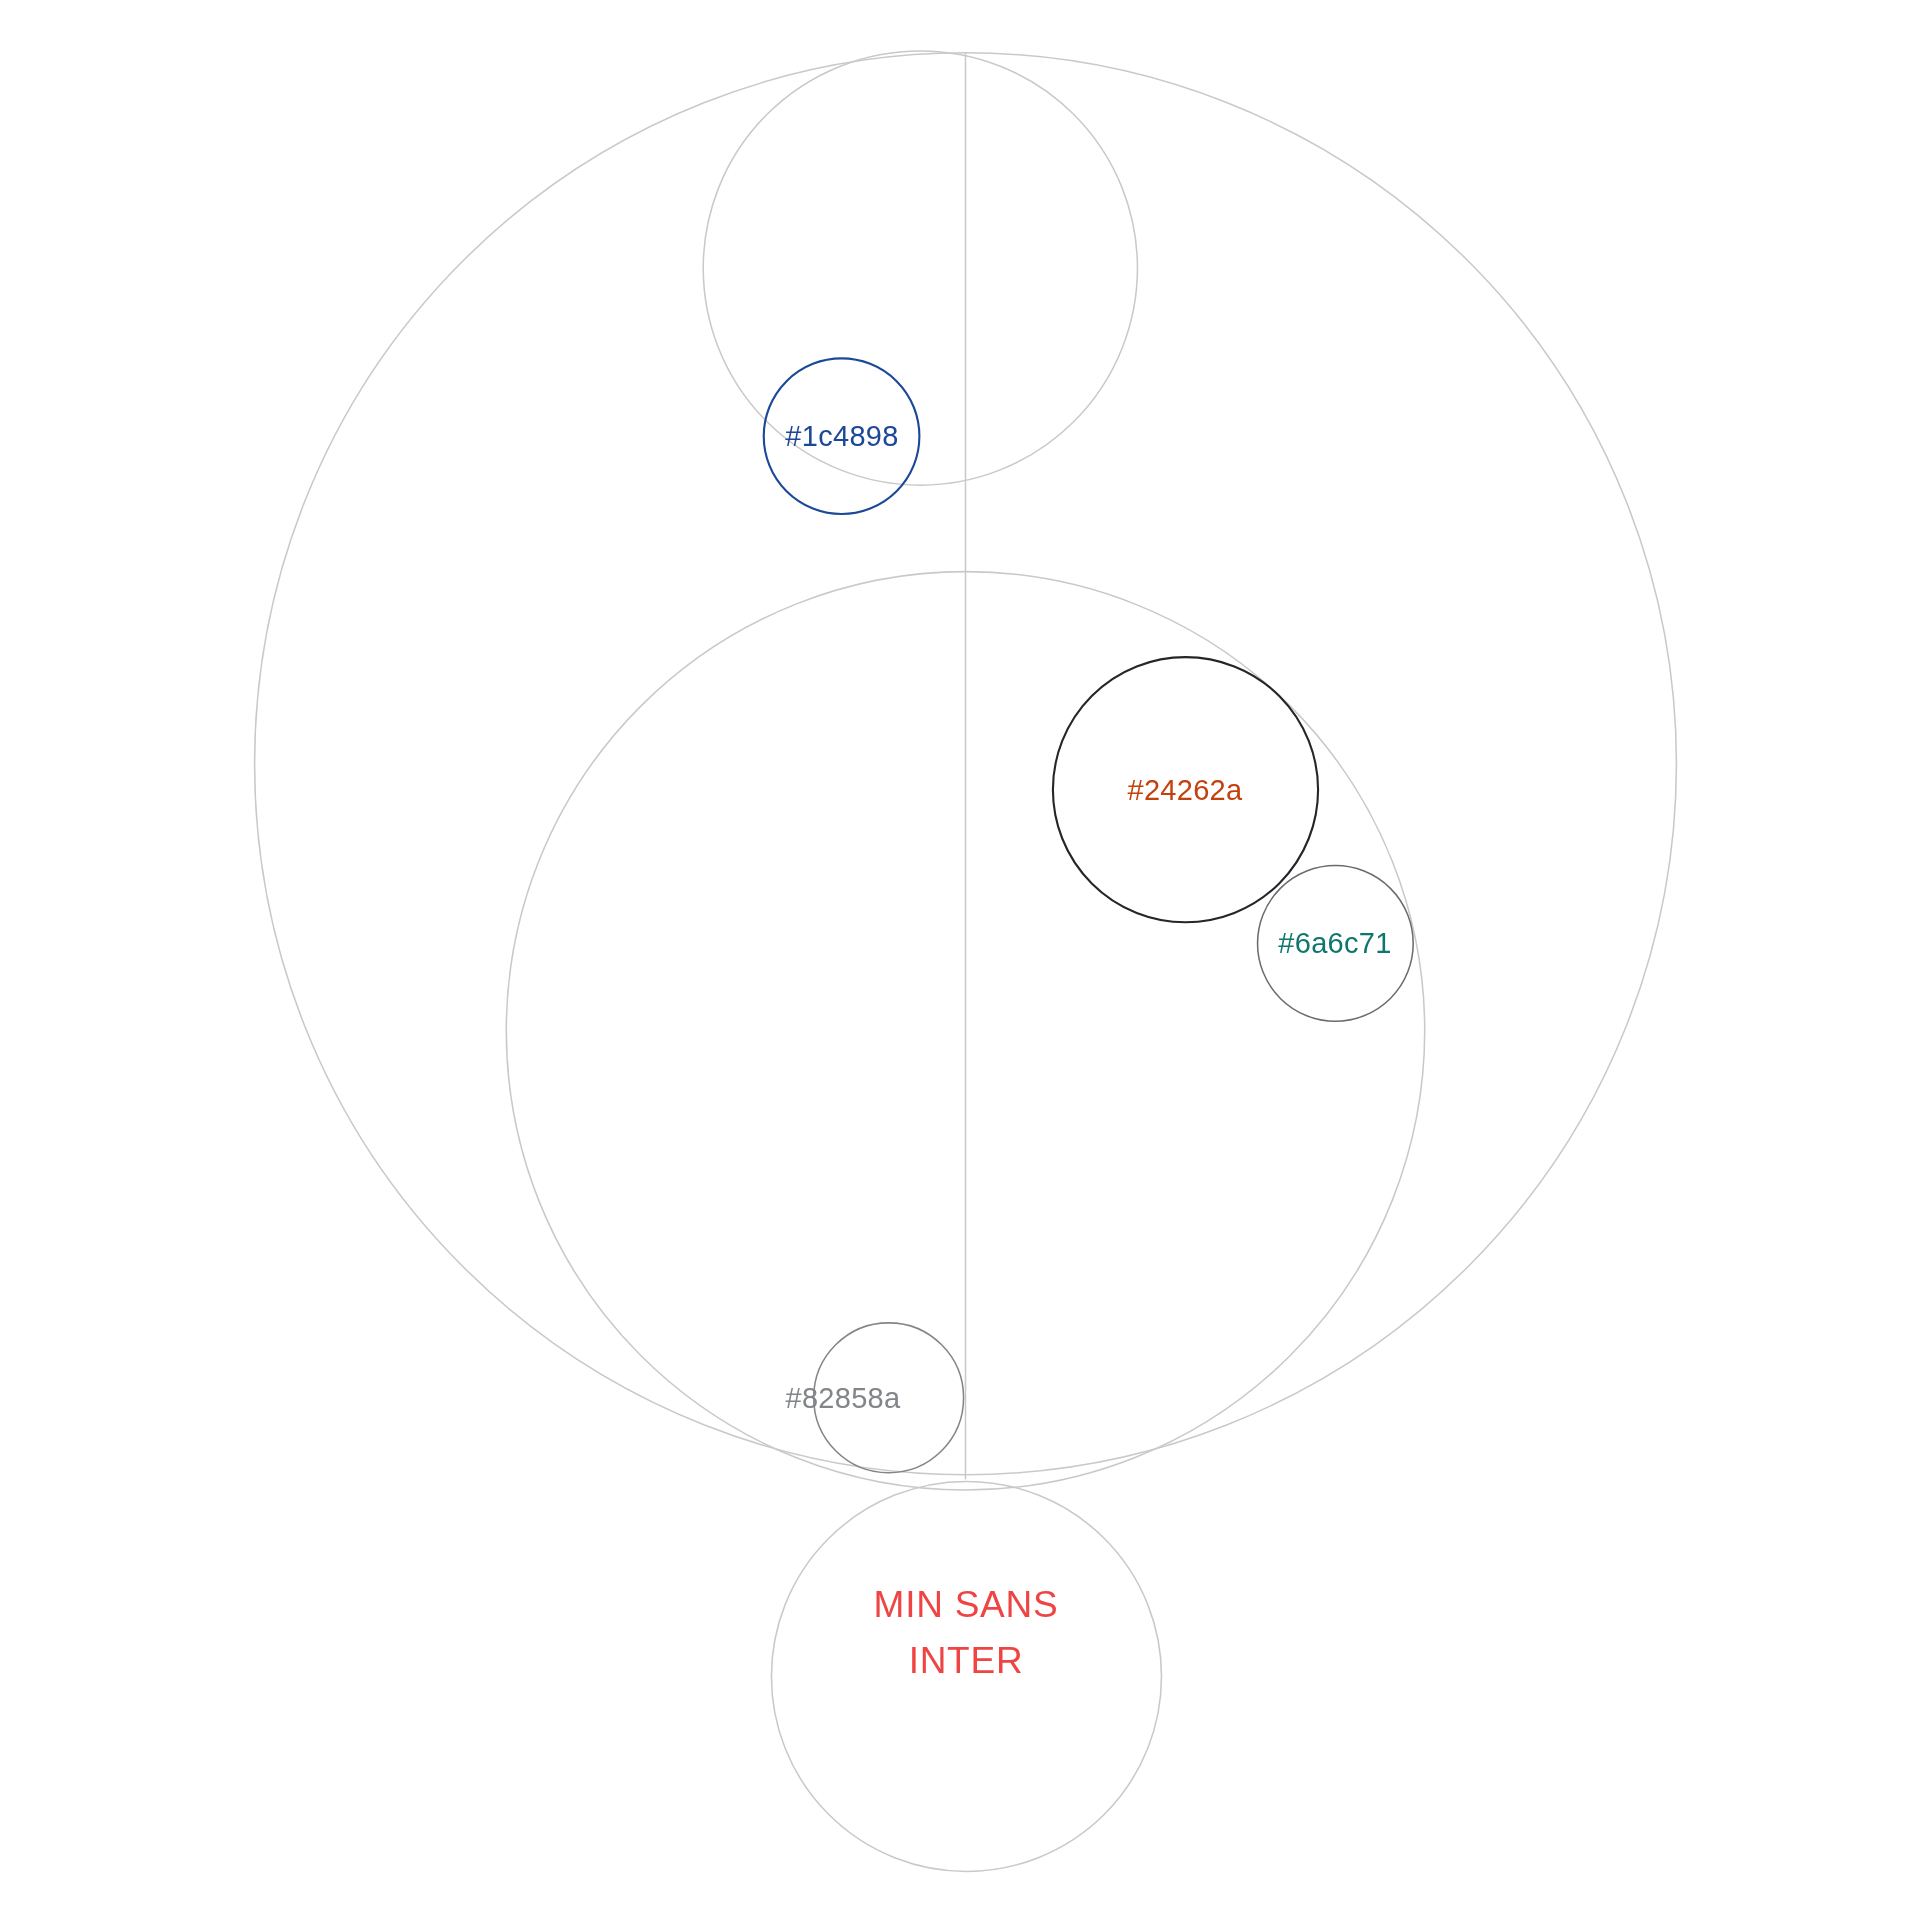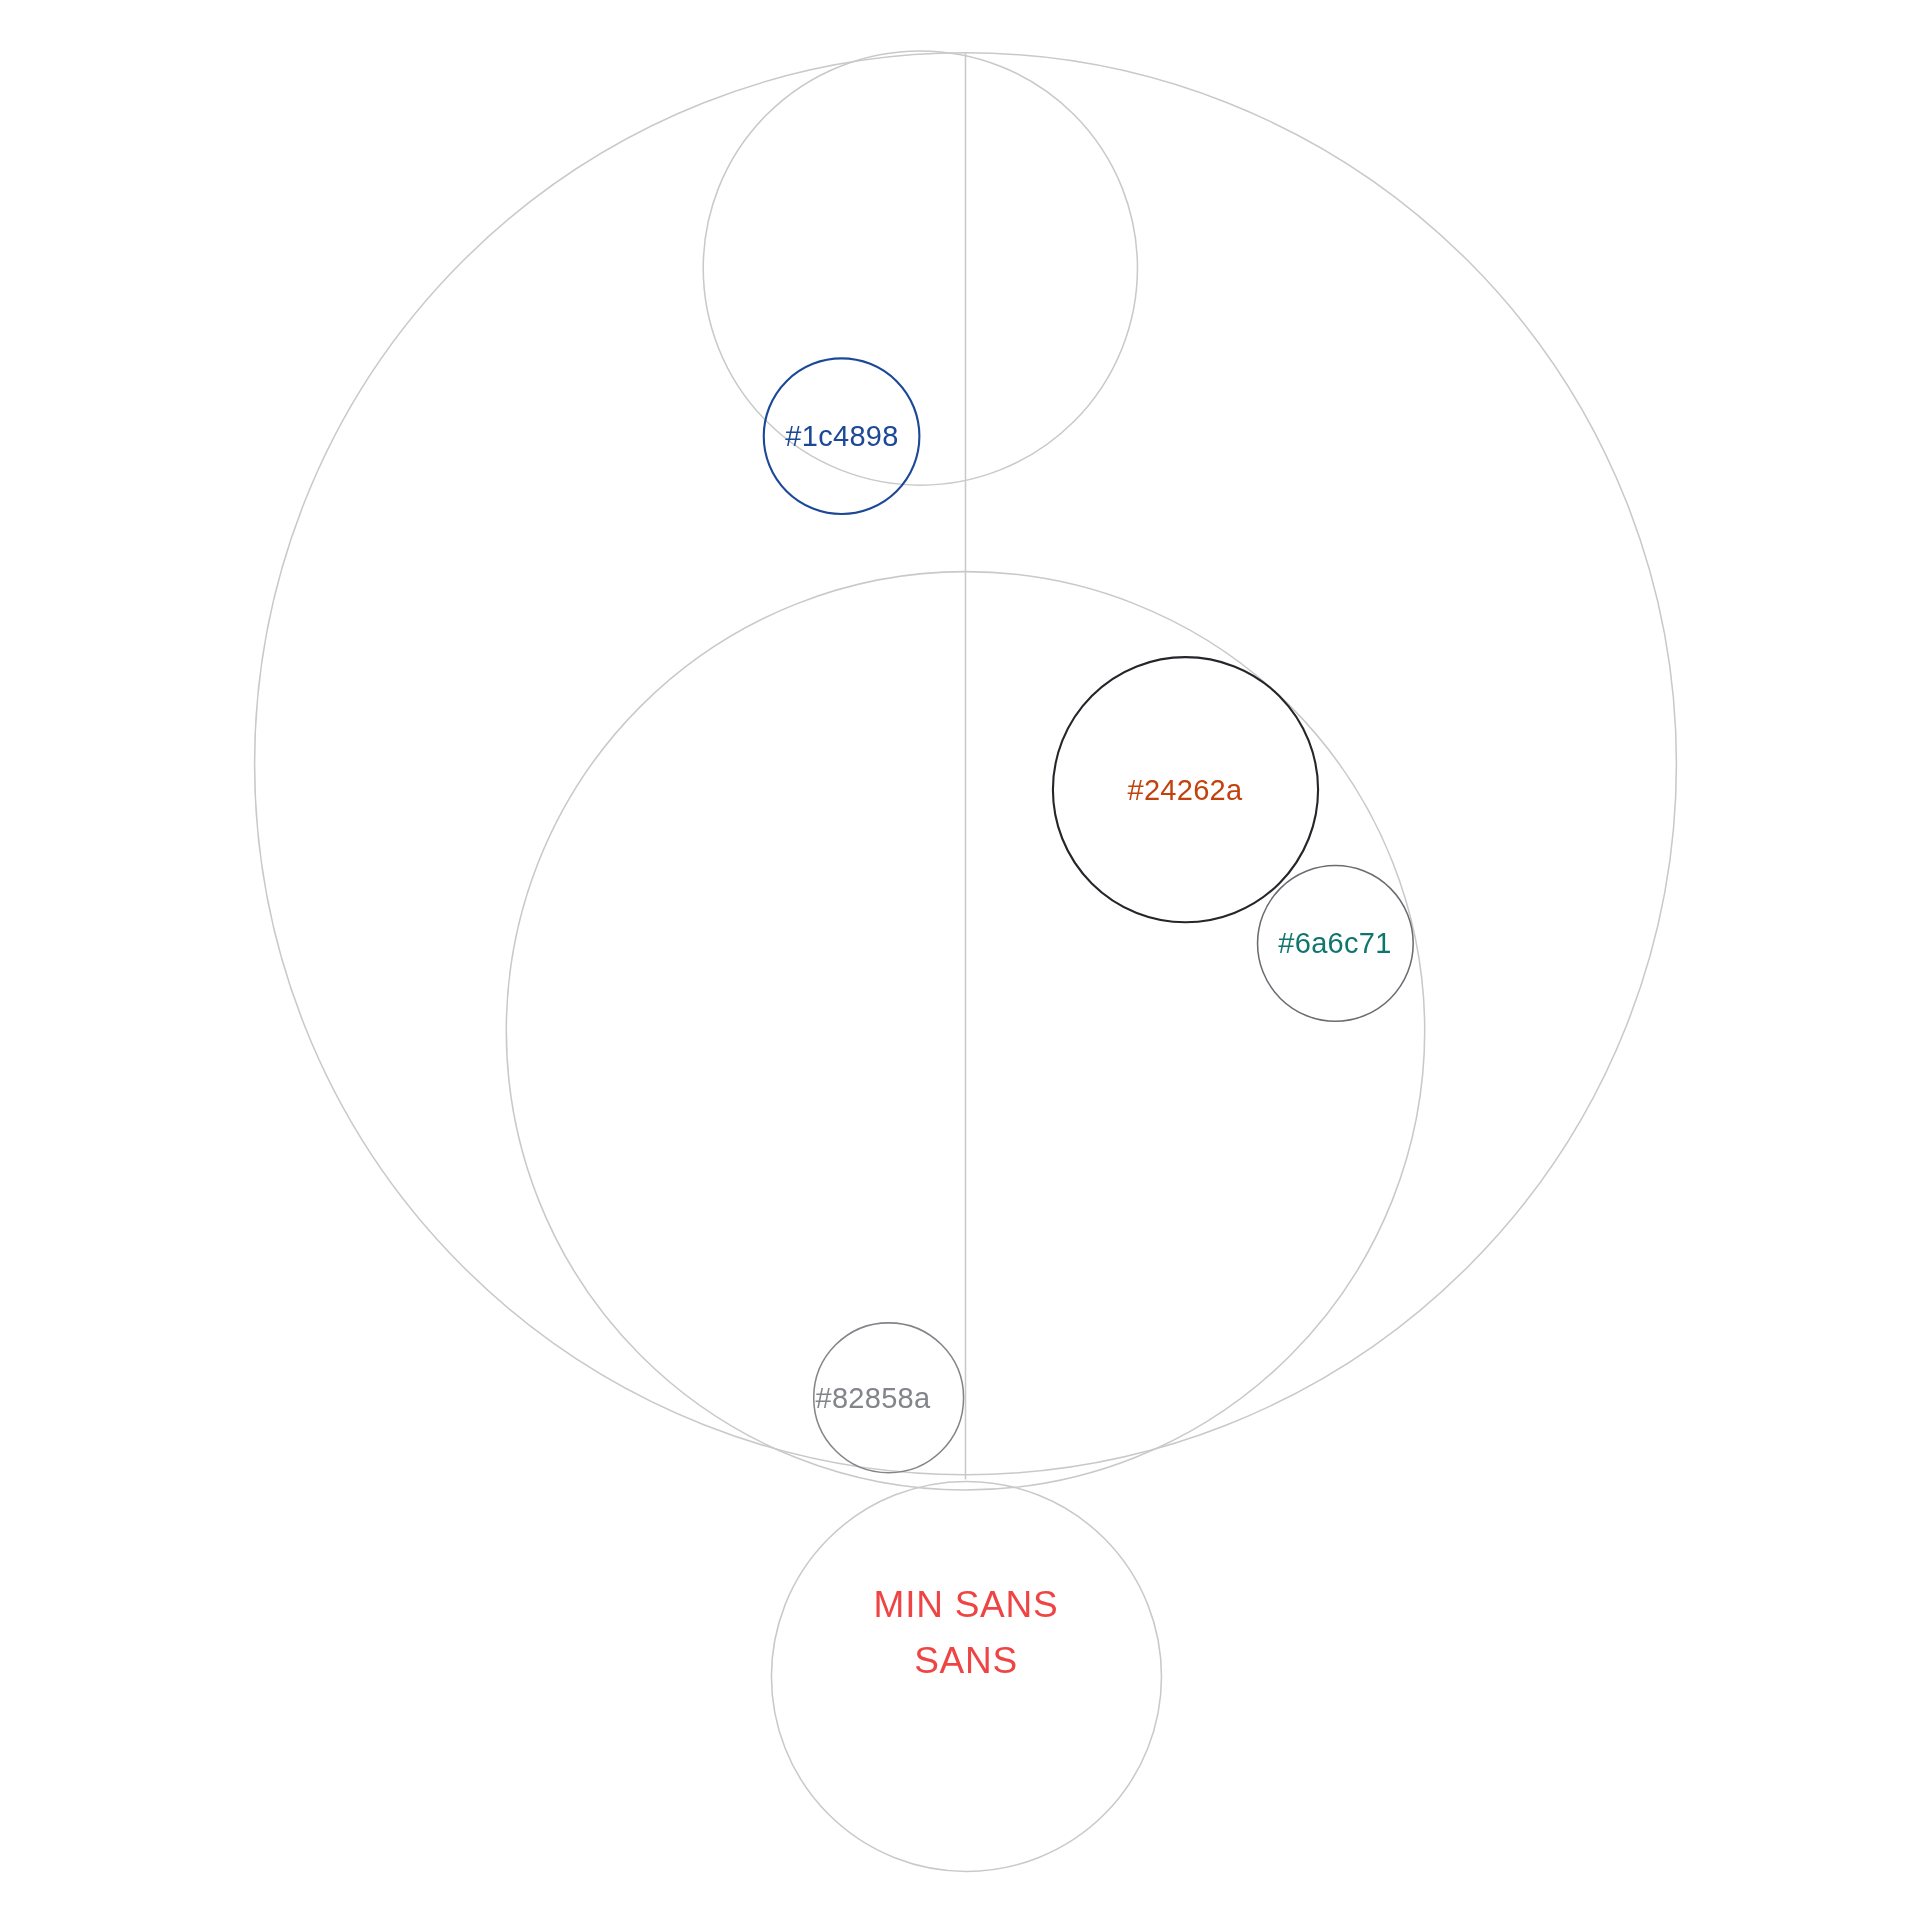--- a/index.html
+++ b/index.html
@@ -70,21 +70,21 @@
       </g>
     <g id="type-layer">
         <circle cx="1006" cy="1745" r="203" fill="none" stroke="#c9c9c9" stroke-width="1.6"></circle>
       </g>
   </svg>
 
   <div id="label-layer">
       <div class="label swatch-label" style="left: 842px; top: 436px; color: rgb(28, 72, 152);">#1c4898</div>
       <div class="label swatch-label" style="left: 1185px; top: 790px; color: #c2410c;">#24262a</div>
       <div class="label swatch-label" style="left: 1335px; top: 943px; color: #0f766e;">#6a6c71</div>
-      <div class="label swatch-label" style="left: 873px; top: 1398px; color: rgb(130, 133, 138);">#82858a</div>
+      <div class="label swatch-label" style="left: 843px; top: 1398px; color: rgb(130, 133, 138);">#82858a</div>
       <div class="label type-label" style="left: 966px; top: 1632px; color: #ef4444;">
         <span class="line">MIN SANS</span>
-        <span class="line">SANS</span>
+        <span class="line">INTER</span>
       </div>
     </div>
 
 </div>
 
 
 </body></html>

